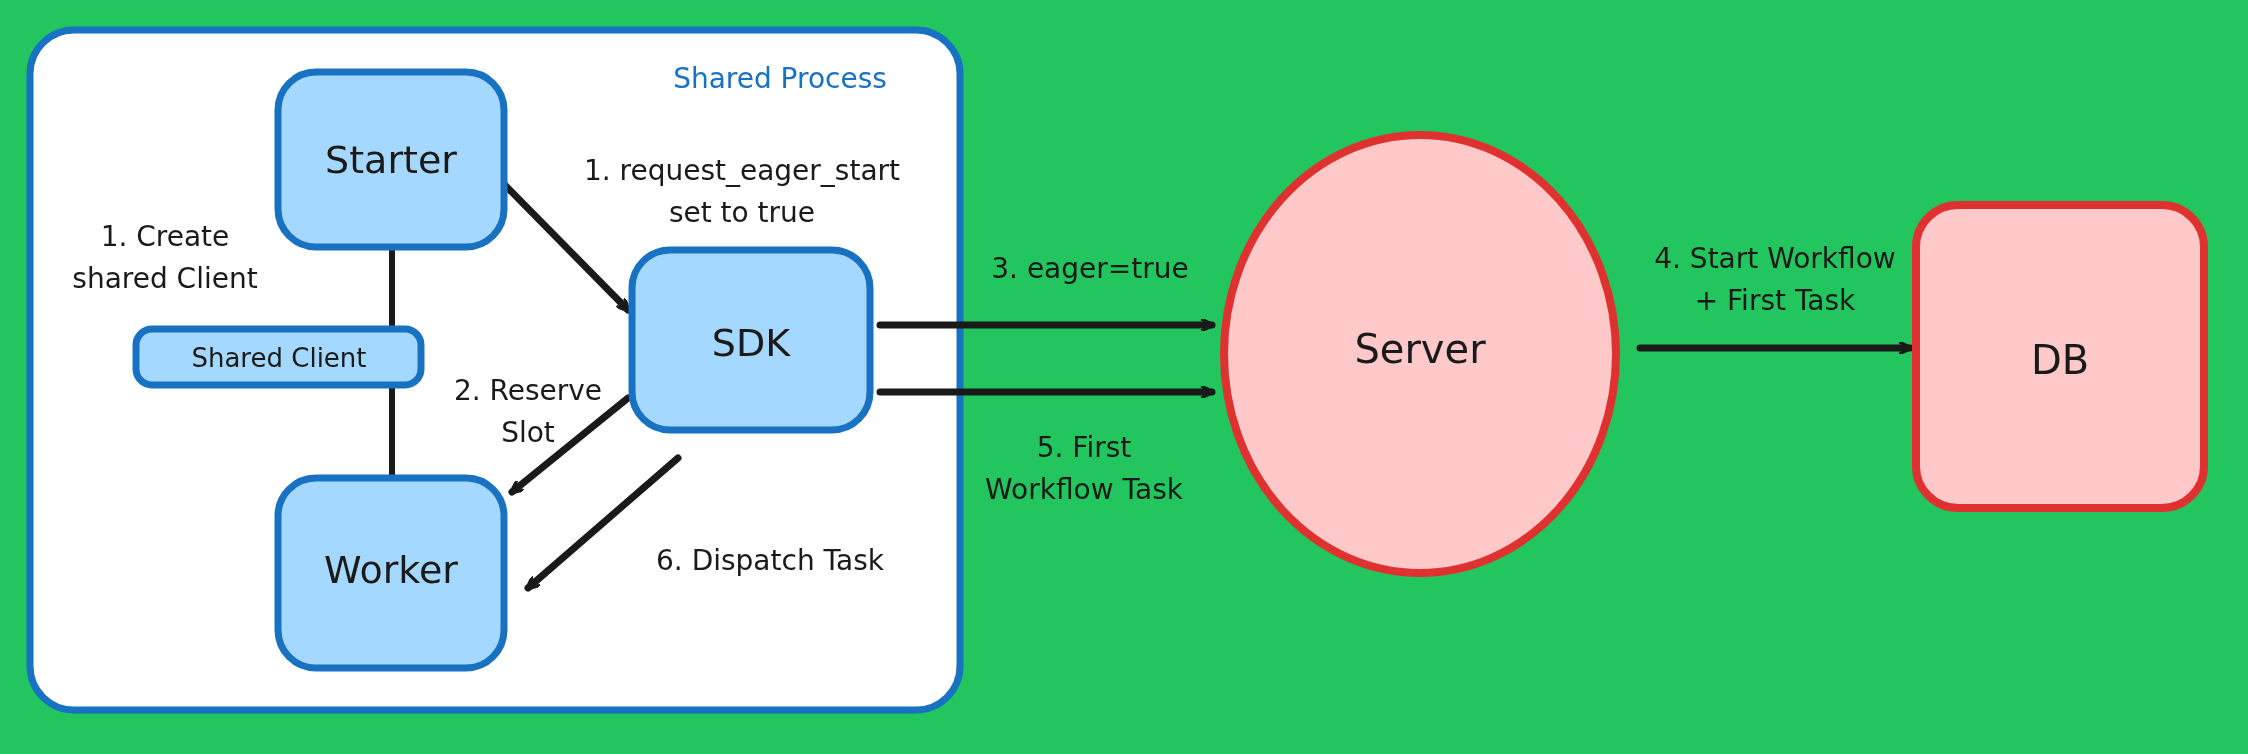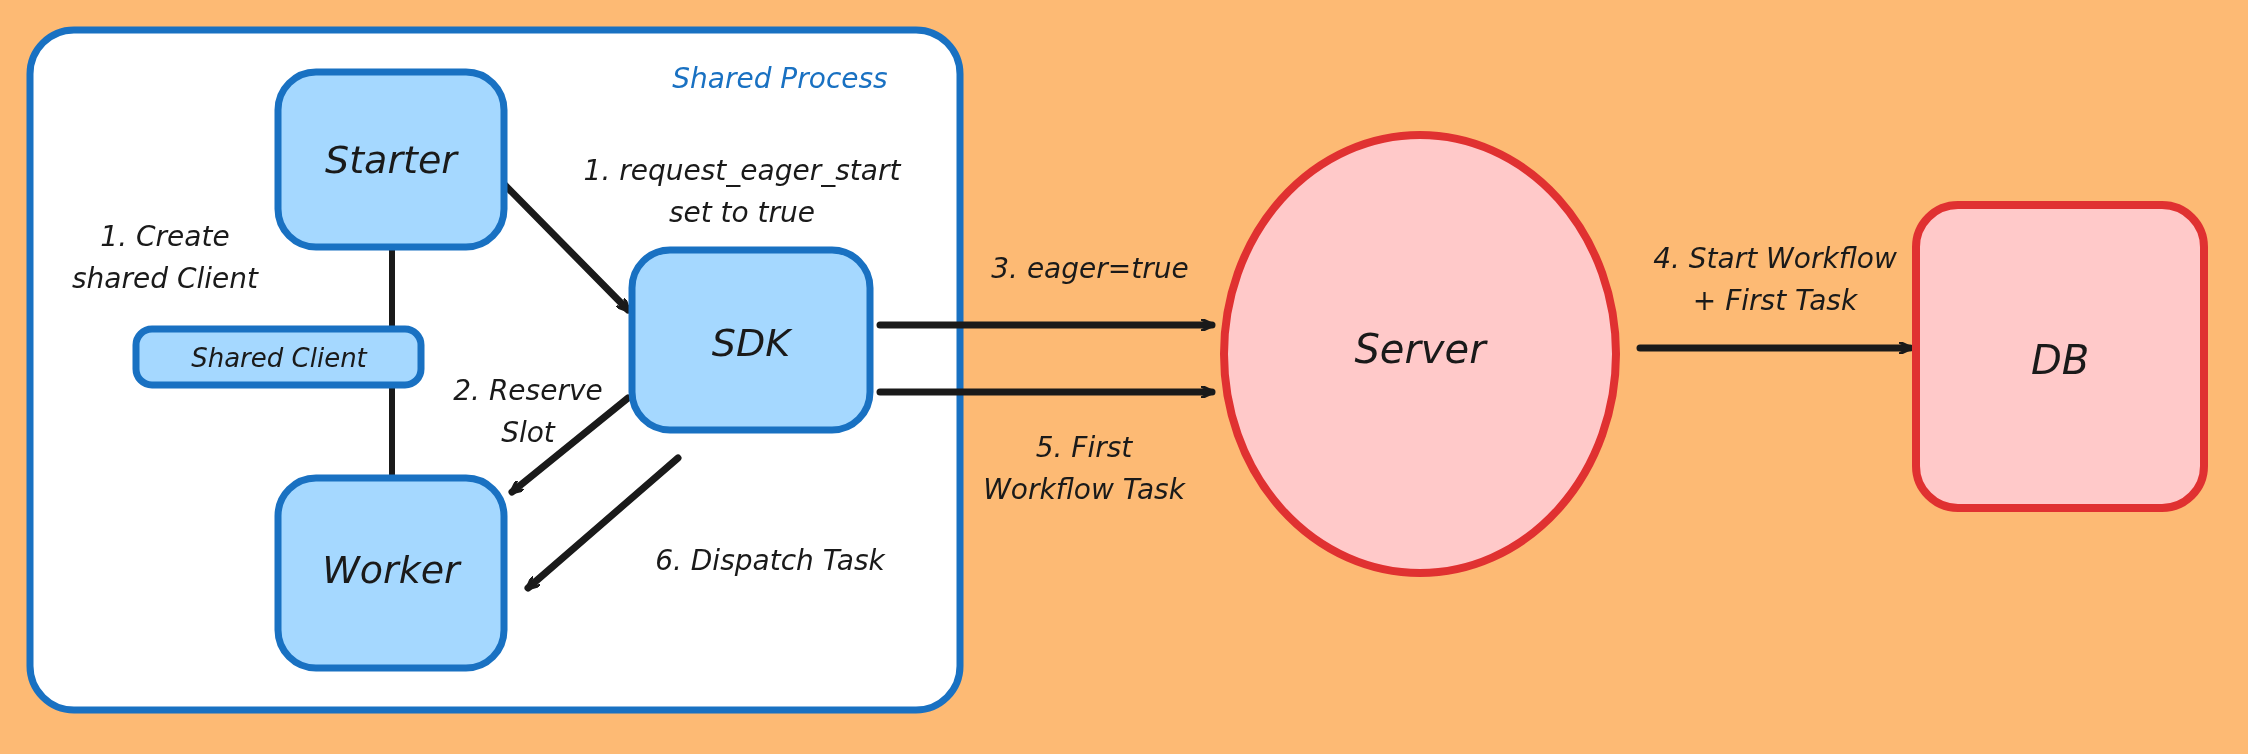--- a/index.html
+++ b/index.html
@@ -8,23 +8,22 @@
     padding: 0;
     background: #ffffff;
   }
   body {
     font-family: "DejaVu Sans", sans-serif;
   }
   #canvas-wrap {
     position: relative;
     width: 2248px;
     height: 754px;
-    background: #fdba74;
+    background: #22c55e;
     overflow: hidden;
-    font-style: italic;
   }
   svg#diagram {
     position: absolute;
     left: 0;
     top: 0;
     width: 2248px;
     height: 754px;
     display: block;
   }
   .node-label {

